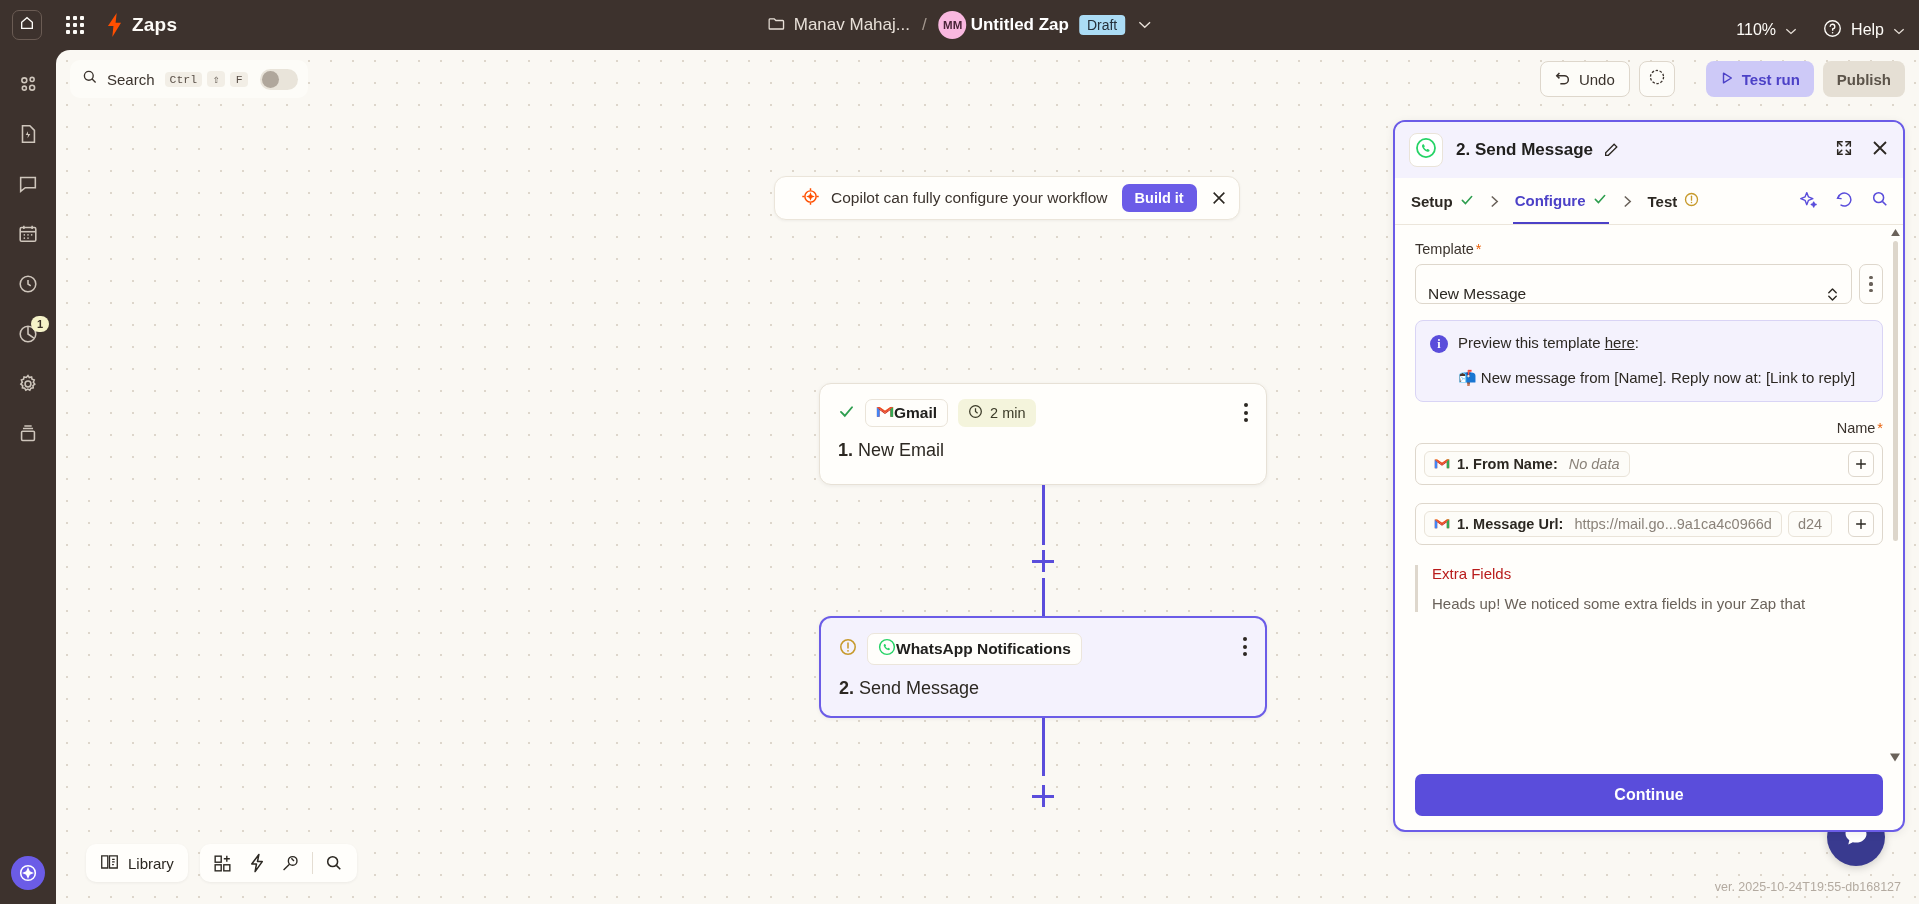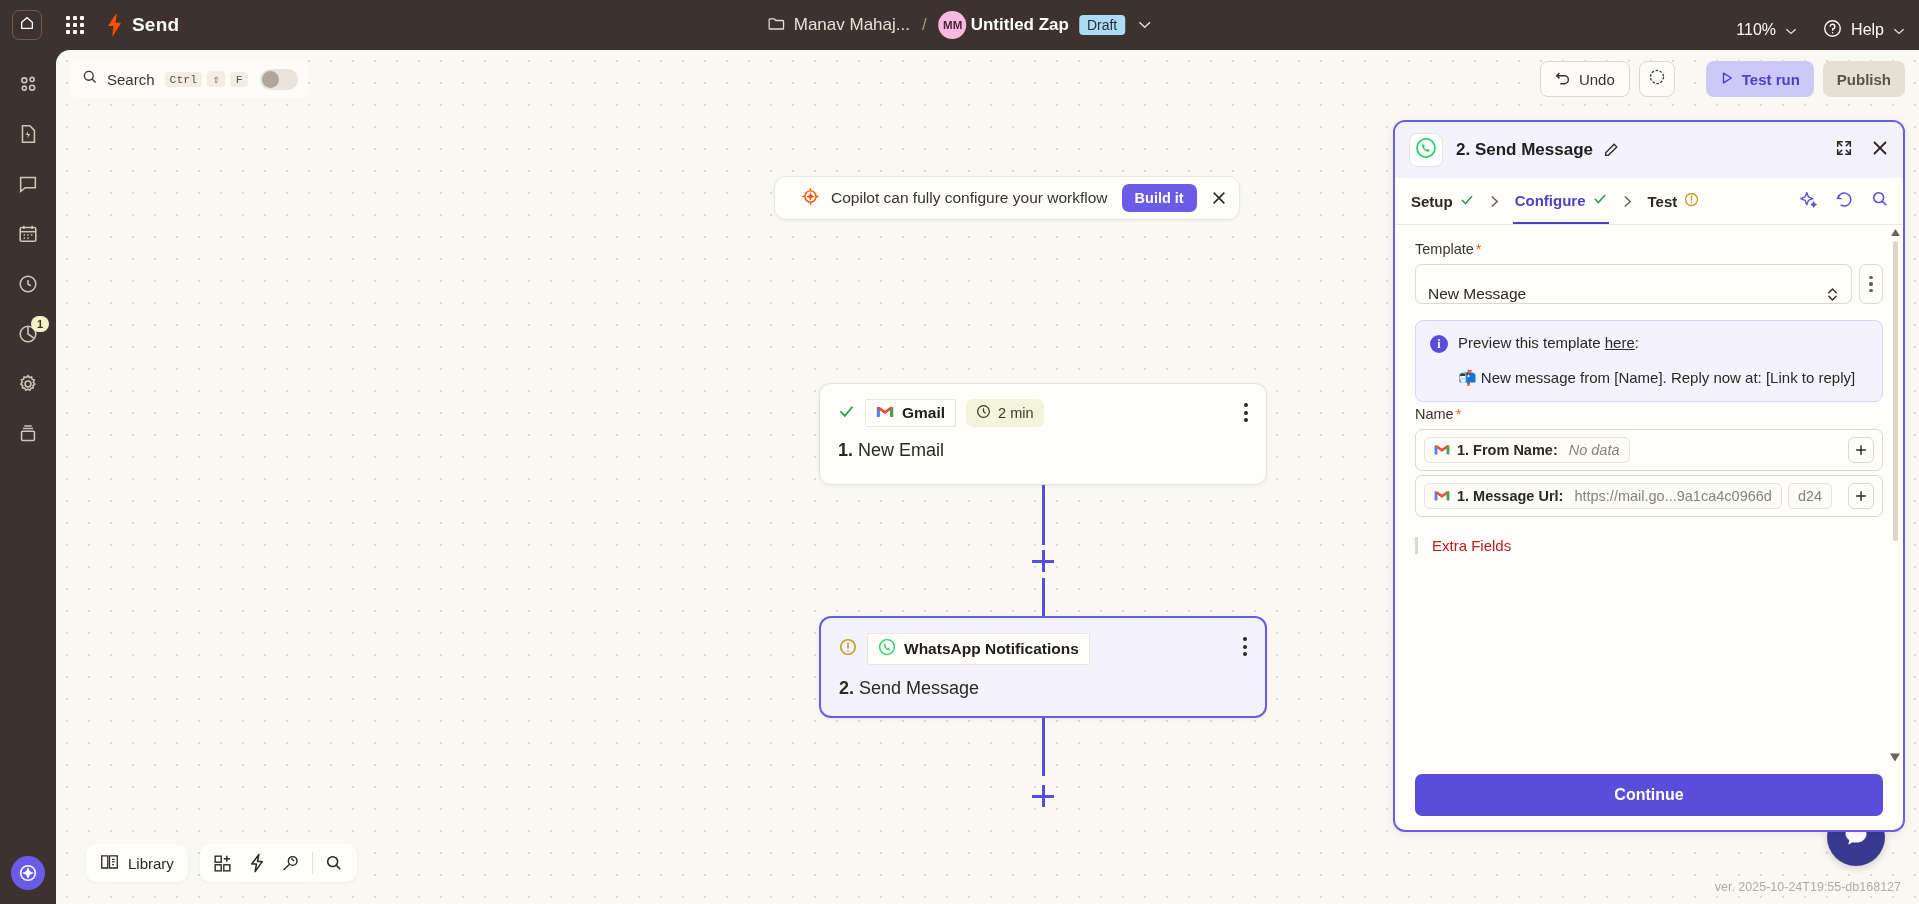--- a/index.html
+++ b/index.html
@@ -163,22 +163,22 @@
 
   
   .node {
     position: absolute;
     background: #fffefb; border: 1px solid #e7e1d6; border-radius: 12px;
     box-shadow: 0 1px 4px rgba(0,0,0,.06);
     padding: 15px 18px;
   }
   .node-top { display: flex; align-items: center; gap: 10px; }
   .node-chip {
-    display: flex; align-items: center; gap: 8px;
-    background: #fffefb; border: 1px solid #eae4d9; border-radius: 2px;
+    display: flex; align-items: center; 
+    background: #fffefb; border: 1px solid #eae4d9; border-radius: 7px;
     padding: 4px 10px; font-size: 15.5px; font-weight: bold; color: #21201e;
   }
   .node-time {
     display: flex; align-items: center; gap: 7px;
     background: #f4f4dc; border-radius: 7px;
     padding: 5px 10px; font-size: 14.5px; color: #3b3a27;
   }
   .node-title { margin-top: 13px; font-size: 18px; color: #2c2822; }
   .node-title b { font-weight: bold; }
   .kebab {
@@ -292,21 +292,21 @@
     width: 18px; height: 18px; border-radius: 50%; background: #5a4ddb;
     color: #fff; font-size: 12px; font-weight: bold;
     display: flex; align-items: center; justify-content: center; flex-shrink: 0;
     font-family: "Liberation Serif", serif;
     margin-top: 1px;
   }
   .info-text { font-size: 15px; color: #2c2822; }
   .info-text a { color: #2c2822; }
   .info-msg { margin-top: 14px; margin-left: 28px; font-size: 15px; color: #2c2822; line-height: 1.4; }
 
-  .field-group { margin-top: 4px; }
+  .field-group { margin-top: 18px; text-align: right; }
   .token-box {
     border: 1px solid #ded7cc; border-radius: 7px; background: #fffefb;
     padding: 7px 8px; display: flex; flex-wrap: wrap; align-items: center; gap: 6px;
     position: relative; min-height: 40px;
   }
   .token {
     display: inline-flex; align-items: center; gap: 7px;
     background: #fdfcf8; border: 1px solid #eae4d9; border-radius: 6px;
     padding: 4px 9px; font-size: 14.5px; color: #2c2822;
     max-width: 100%;
@@ -369,21 +369,21 @@
         <i></i>
         <i></i>
         <i></i>
     </span>
   </div>
   <div class="bolt-mark">
     <svg width="17" height="24" viewBox="0 0 14 22">
         <path d="M9 0 L1 12 H6 L5 22 L13 9 H8 Z" fill="#ff4f00"></path>
       </svg>
   </div>
-  <div class="zaps-label">Send</div>
+  <div class="zaps-label">Zaps</div>
 
   <div class="topbar-center">
     <div class="folder-chip">
       <span>
         <svg width="17" height="15" viewBox="0 0 20 17" fill="none" stroke="#e8e0d8" stroke-width="1.6">
           <path d="M1 4 a1 1 0 0 1 1-1 h5 l2 2 h8 a1 1 0 0 1 1 1 v8 a1 1 0 0 1-1 1 H2 a1 1 0 0 1-1-1 Z"></path>
         </svg>
       </span>
       <span class="folder-name">Manav Mahaj...</span>
     </div>
@@ -868,20 +868,21 @@
         <span class="plus-sq">
           <svg width="14" height="14" viewBox="0 0 16 16" fill="none" stroke="#2c2822" stroke-width="1.6" stroke-linecap="round">
               <path d="M8 3 V13M3 8 H13"></path>
             </svg>
         </span>
       </div>
     </div>
 
     <div class="extra-fields">
       <div class="extra-title">Extra Fields</div>
+      <div class="extra-desc">Heads up! We noticed some extra fields in your Zap that</div>
     </div>
 
     <div class="scrollbar">
       <span class="sb-arrow sb-up">
         <svg width="9" height="7" viewBox="0 0 10 8" fill="#6a625a">
             <path d="M5 0 L10 8 H0 Z"></path>
           </svg>
       </span>
       <span class="sb-thumb"></span>
       <span class="sb-arrow sb-down">

